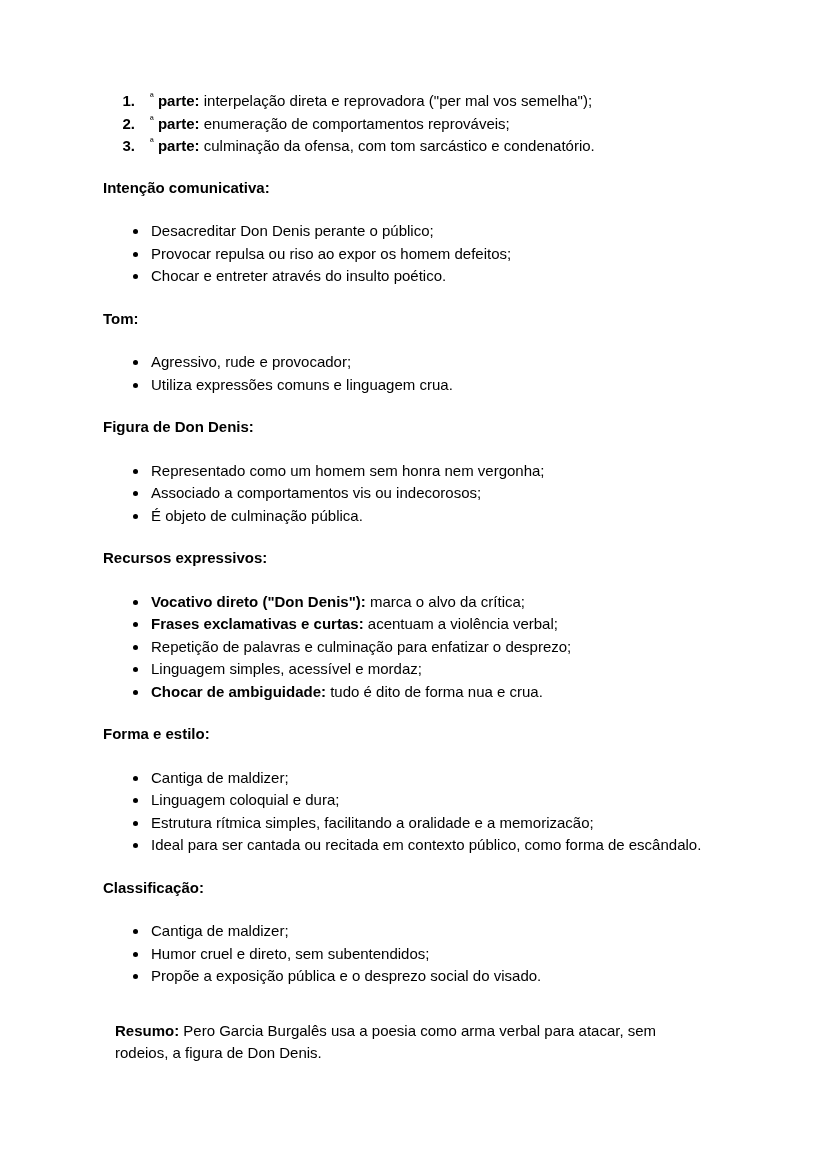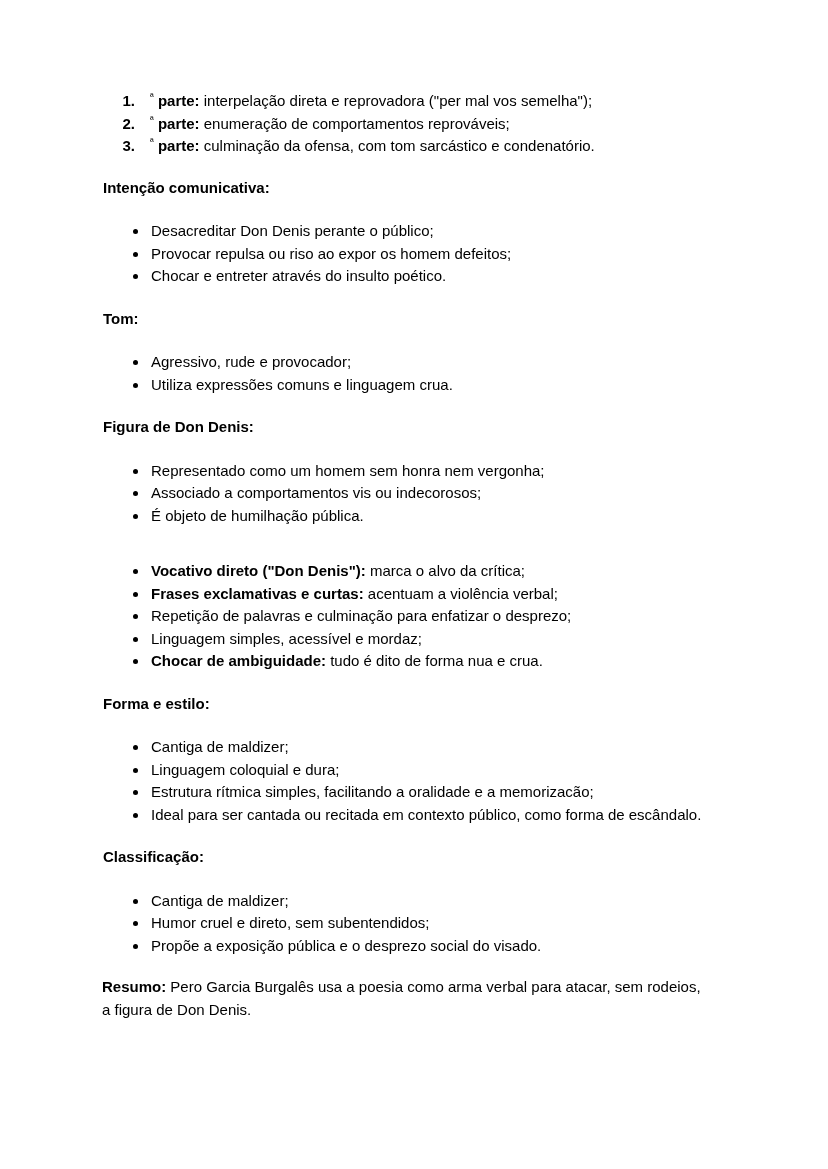--- a/index.html
+++ b/index.html
@@ -87,21 +87,21 @@
     left: 33px;
     top: 9px;
     width: 5px;
     height: 5px;
     border-radius: 50%;
     background: #000000;
   }
 
   
   p.summary {
-    margin: 3px;
+    margin: 16px;
     padding: 0;
     line-height: 22.5px;
     font-size: 15px;
   }
   .summary .lead { font-weight: bold; }
 </style>
 </head>
 <body>
 
 <div class="page">
@@ -128,23 +128,24 @@
         <ul class="bullet-list">
           <li><span>Agressivo, rude e provocador;</span></li>
           <li><span>Utiliza expressões comuns e linguagem crua.</span></li>
         </ul>
         <div class="gap-before-heading"></div>
         <h2 class="section-heading">Figura de Don Denis:</h2>
         <div class="gap-after-heading"></div>
         <ul class="bullet-list">
           <li><span>Representado como um homem sem honra nem vergonha;</span></li>
           <li><span>Associado a comportamentos vis ou indecorosos;</span></li>
-          <li><span>É objeto de humilhação pública.</span></li>
+          <li><span>É objeto de culminação pública.</span></li>
         </ul>
         <div class="gap-before-heading"></div>
+        <h2 class="section-heading">Recursos expressivos:</h2>
         <div class="gap-after-heading"></div>
         <ul class="bullet-list">
           <li><span class="lead">Vocativo direto ("Don Denis"):</span><span> marca o alvo da crítica;</span></li>
           <li><span class="lead">Frases exclamativas e curtas:</span><span> acentuam a violência verbal;</span></li>
           <li><span>Repetição de palavras e culminação para enfatizar o desprezo;</span></li>
           <li><span>Linguagem simples, acessível e mordaz;</span></li>
           <li><span class="lead">Chocar de ambiguidade:</span><span> tudo é dito de forma nua e crua.</span></li>
         </ul>
         <div class="gap-before-heading"></div>
         <h2 class="section-heading">Forma e estilo:</h2>

